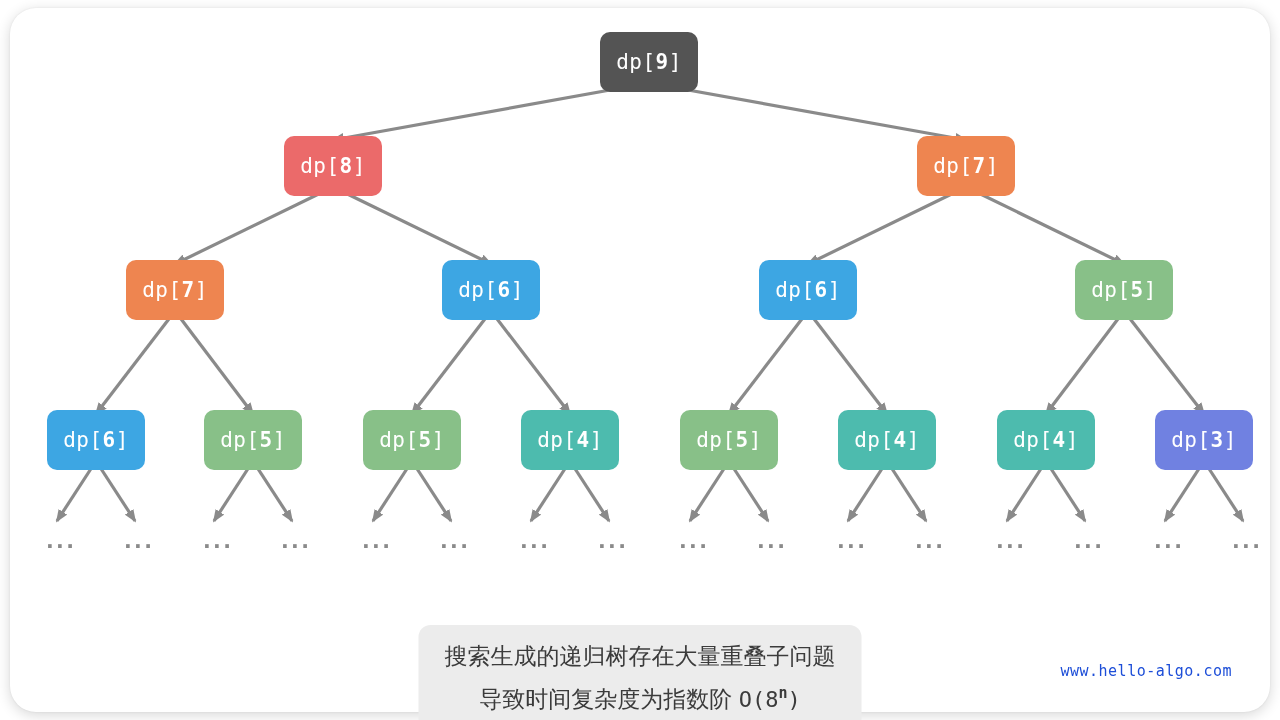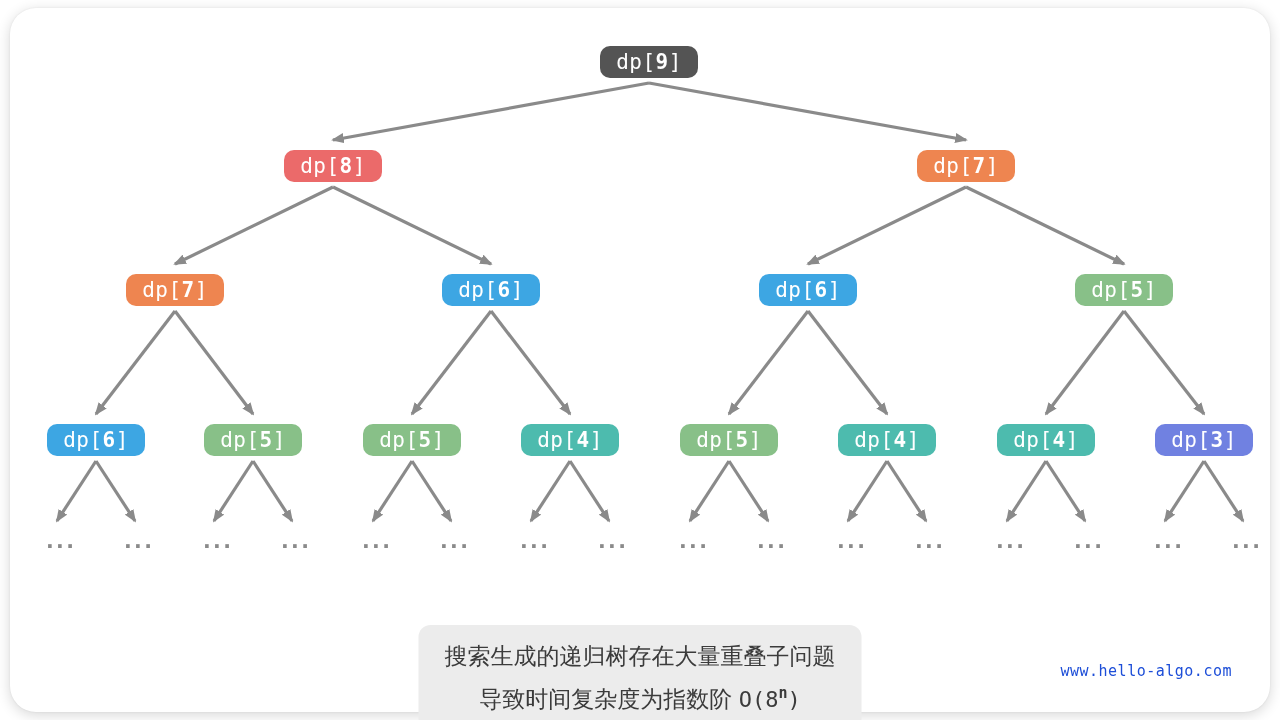--- a/index.html
+++ b/index.html
@@ -1,21 +1,21 @@
 <!DOCTYPE html>
 <html><head>
 <meta charset="utf-8">
 <style>
   html,body{margin:0;padding:0;width:1280px;height:720px;background:#ffffff;overflow:hidden;
     font-family:"Liberation Sans","DejaVu Sans",sans-serif;}
   .card{position:absolute;left:10px;top:8px;right:10px;bottom:8px;background:#ffffff;
     border-radius:26px;box-shadow:0 3px 14px rgba(0,0,0,.16), 0 0 2px rgba(0,0,0,.08);}
   #edge-svg{position:absolute;left:0;top:0;width:1280px;height:720px;pointer-events:none;}
   #edge-svg line{stroke:#8a8a8a;stroke-width:3.2;}
-  .node{position:absolute;transform:translate(-50%,-50%);width:98px;height:32px;
+  .node{position:absolute;transform:translate(-50%,-50%);width:98px;height:60px;
     display:flex;align-items:center;justify-content:center;border-radius:10px;color:#fff;
     font-family:"DejaVu Sans Mono","Liberation Mono",monospace;font-size:21px;letter-spacing:.5px;}
   .node b{font-weight:bold;}
   .dots{position:absolute;transform:translate(-50%,-50%);margin-top:-5px;color:#8a8a8a;
     font:bold 22px "DejaVu Sans Mono","Liberation Mono",monospace;letter-spacing:-3px;
     padding-left:3px;}
   .caption{position:absolute;left:50%;top:617px;transform:translateX(-50%);
     background:#ececec;border-radius:12px;padding:12px 26px;text-align:center;
     color:#3b3b3b;font-size:23px;line-height:38px;white-space:nowrap;}
   .math{font-family:"DejaVu Sans Mono","Liberation Mono",monospace;font-size:22px;}

